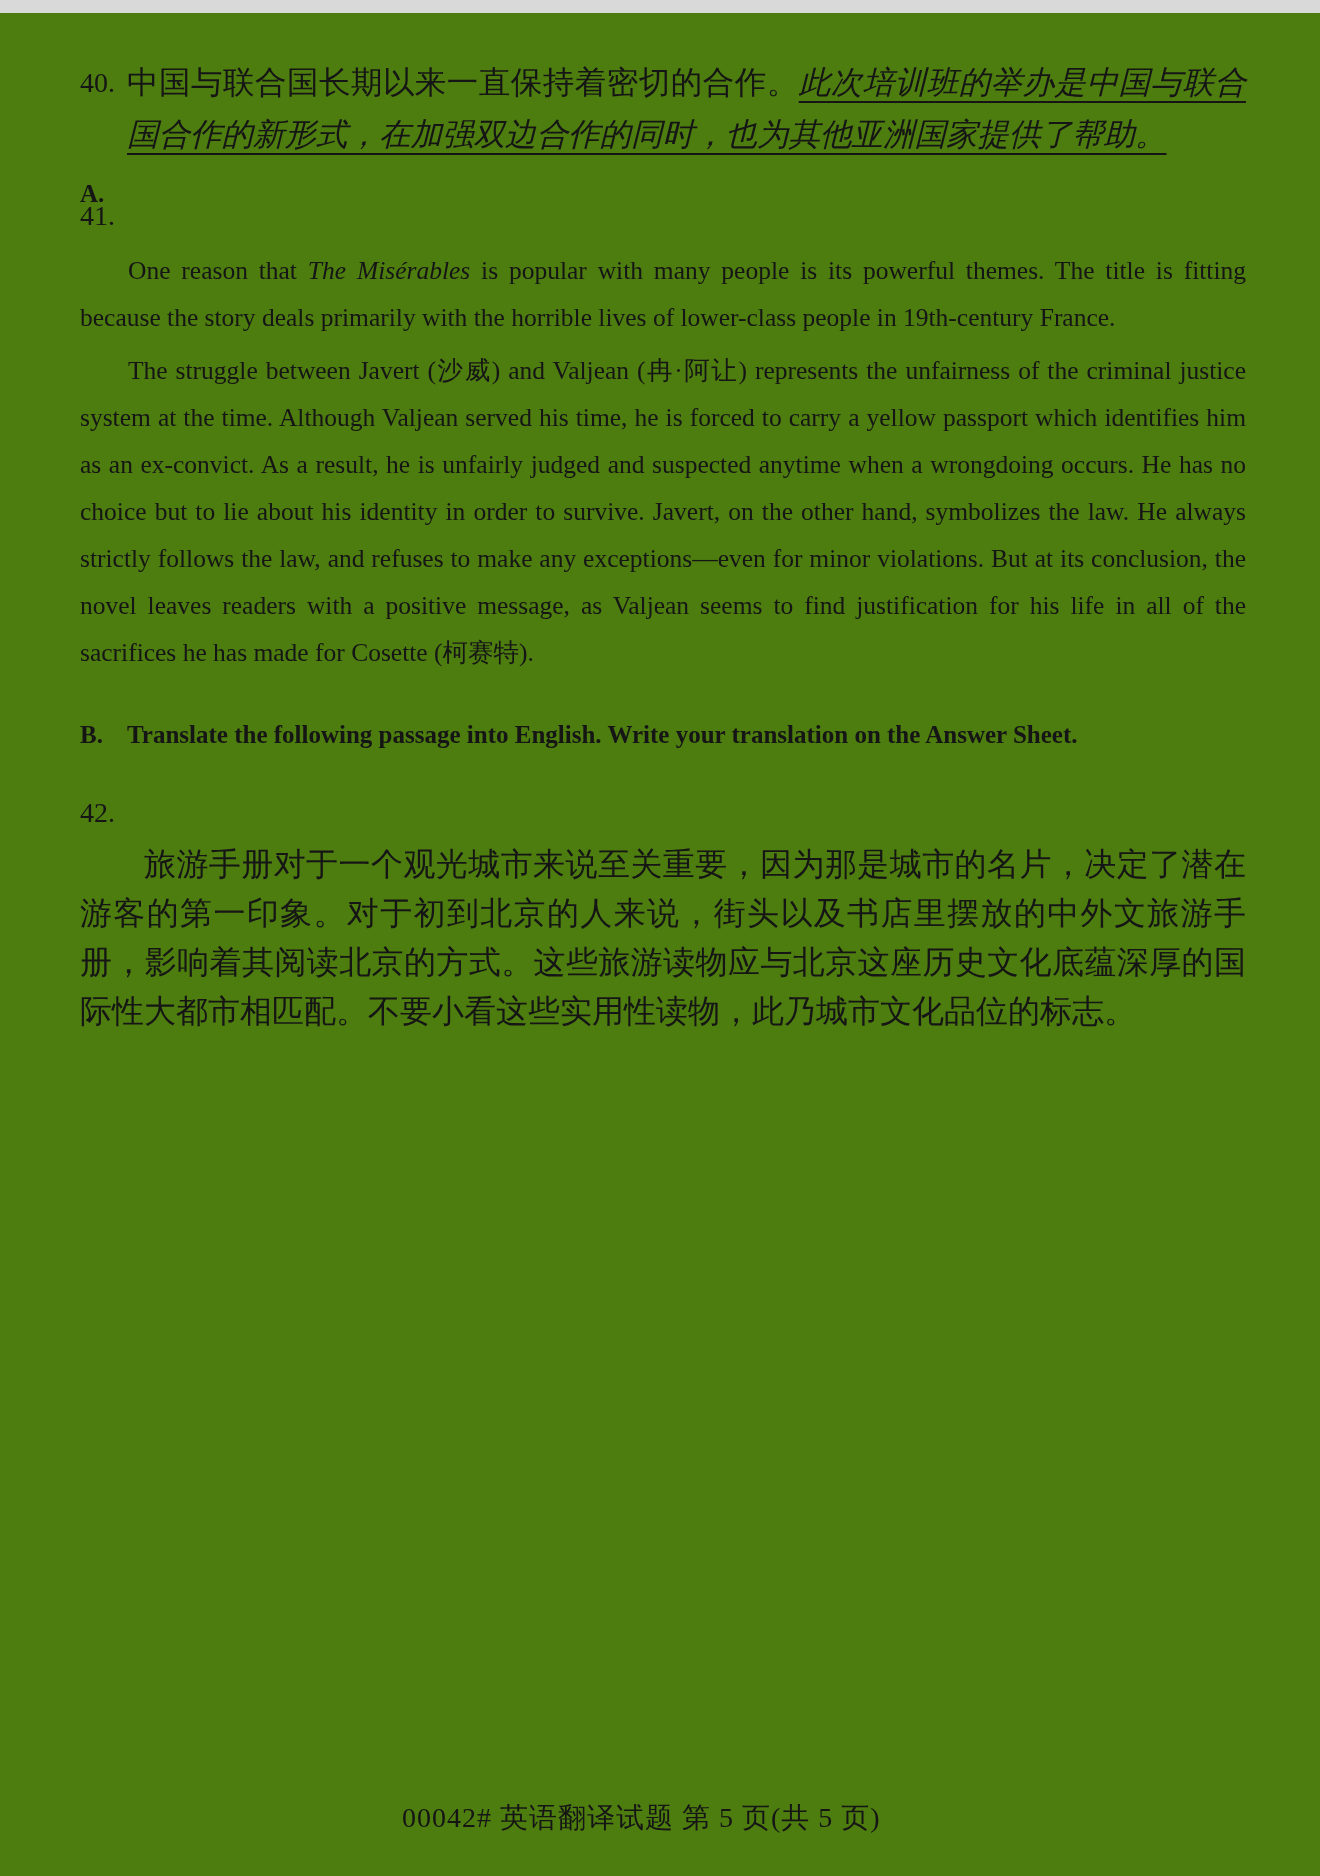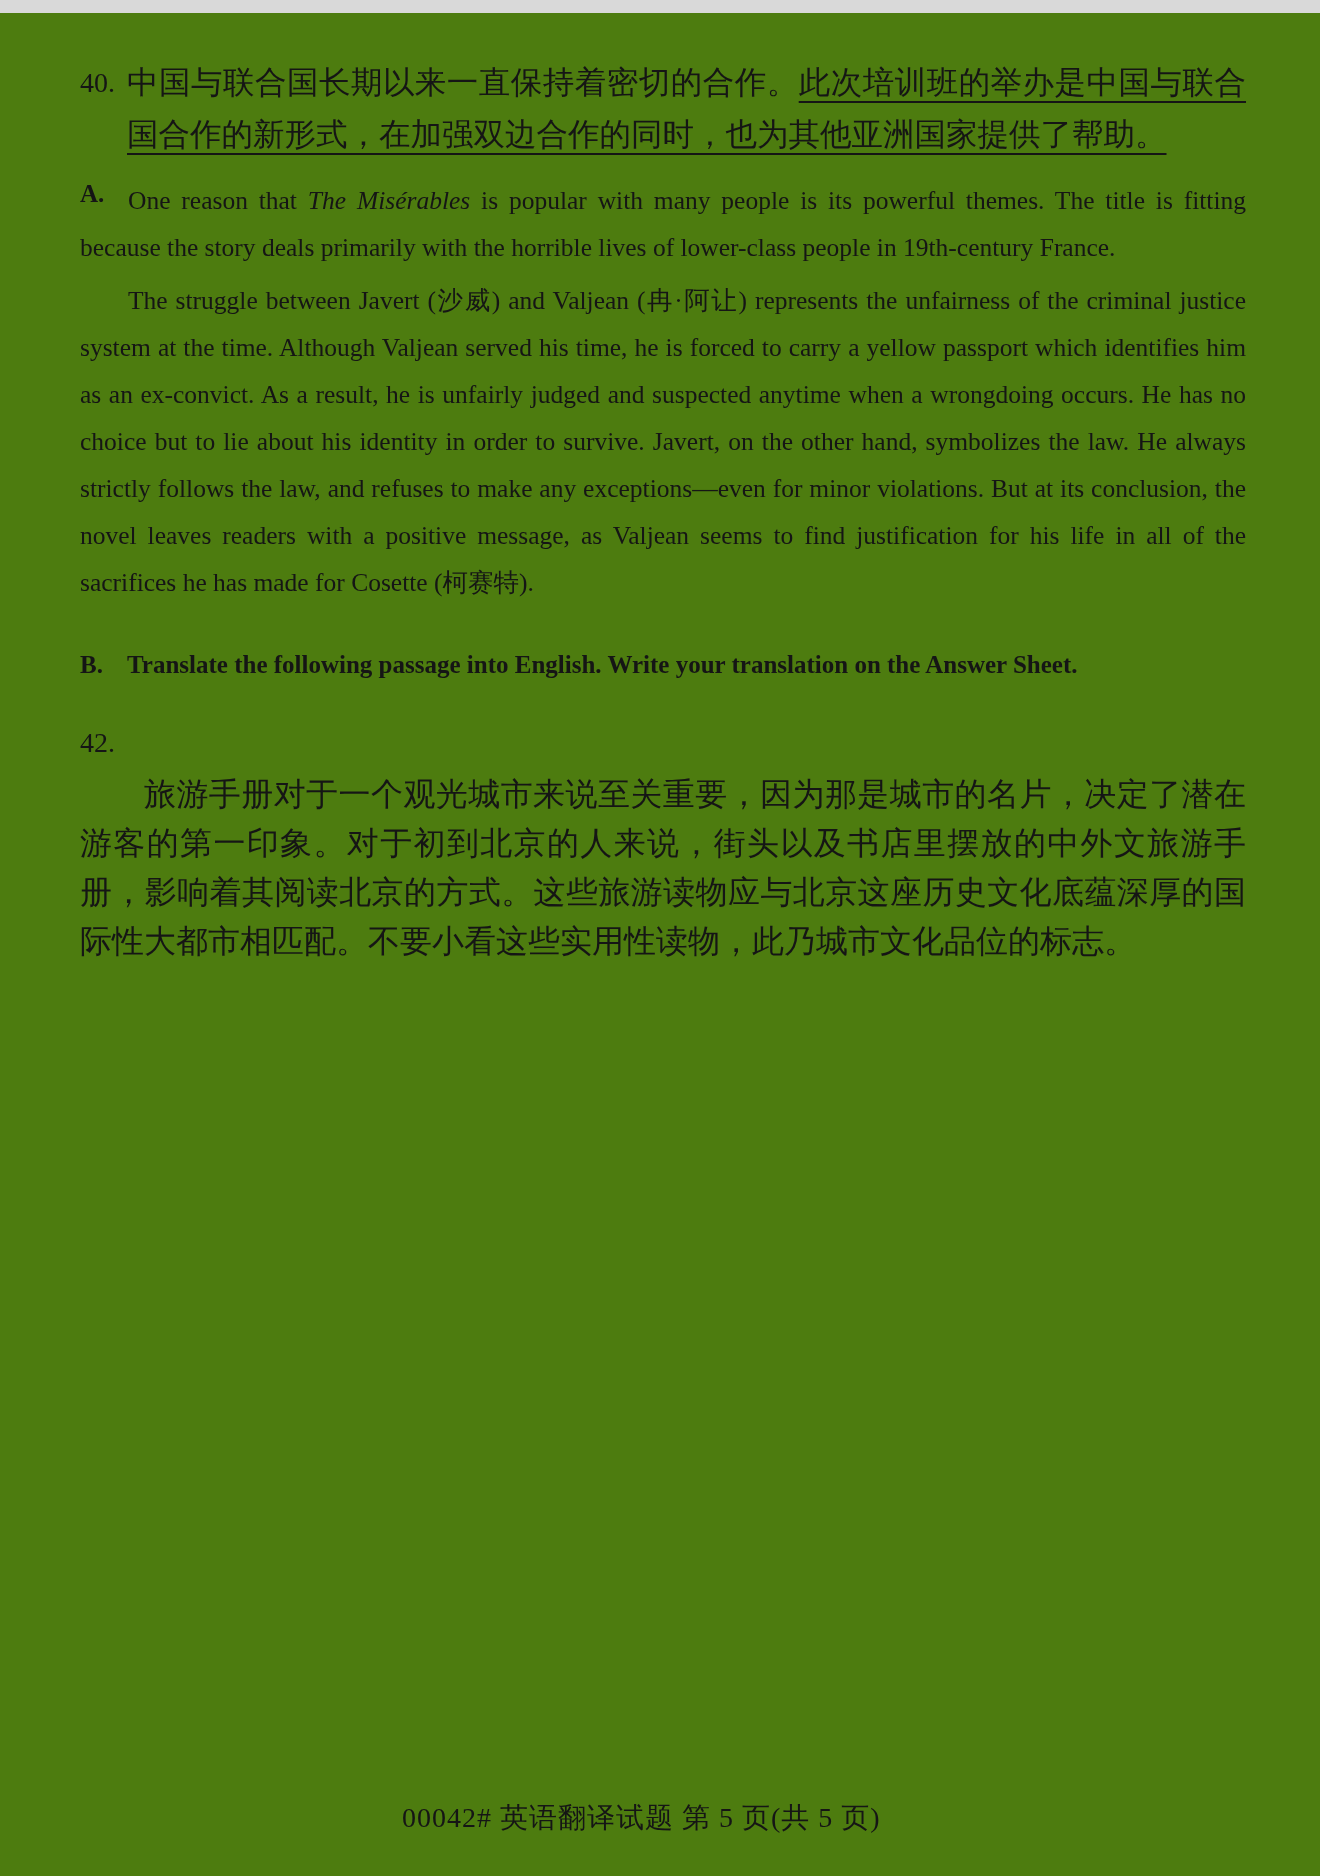--- a/index.html
+++ b/index.html
@@ -16,20 +16,21 @@
 
   .hanging{position:relative;padding-left:47px;}
   .hanging .num{position:absolute;left:0;top:0;}
 
   .item40{font-size:31.5px;line-height:52px;text-align:justify;}
   .item40 .num{font-size:28px;}
   .u{
     text-decoration:underline;
     text-underline-offset:8px;
     text-decoration-thickness:2px;
+    font-style:italic;
   }
 
   .heading{font-weight:bold;font-size:25px;line-height:46px;text-align:justify;}
   .h-iv{margin-top:18px;}
   .h-a{margin-top:10px;}
   .h-b{margin-top:36px;}
 
   .qnum{font-size:28px;line-height:30px;}
   .q41{margin-top:40px;}
   .q42{margin-top:40px;}
@@ -54,20 +55,21 @@
     <div class="item40 hanging">
       <span class="num">40.</span>
       <span><span>中国与联合国长期以来一直保持着密切的合作。</span><span class="u">此次培训班的举办是中国与联合国合作的新形式，在加强双边合作的同时，也为其他亚洲国家提供了帮助。</span></span>
     </div>
 
 
     <div class="heading h-a hanging">
       <span class="num">A.</span>
     </div>
 
+    <div class="qnum q41">41.</div>
 
     <div class="para en p1"><span>One reason that </span><i>The Misérables</i><span> is popular with many people is its powerful themes. The title is fitting because the story deals primarily with the horrible lives of lower-class people in 19th-century France.</span></div>
 
     <div class="para en p2">The struggle between Javert (沙威) and Valjean (冉·阿让) represents the unfairness of the criminal justice system at the time. Although Valjean served his time, he is forced to carry a yellow passport which identifies him as an ex-convict. As a result, he is unfairly judged and suspected anytime when a wrongdoing occurs. He has no choice but to lie about his identity in order to survive. Javert, on the other hand, symbolizes the law. He always strictly follows the law, and refuses to make any exceptions—even for minor violations. But at its conclusion, the novel leaves readers with a positive message, as Valjean seems to find justification for his life in all of the sacrifices he has made for Cosette (柯赛特).</div>
 
     <div class="heading h-b hanging">
       <span class="num">B.</span>
       <span>Translate the following passage into English. Write your translation on the Answer Sheet.</span>
     </div>
 

